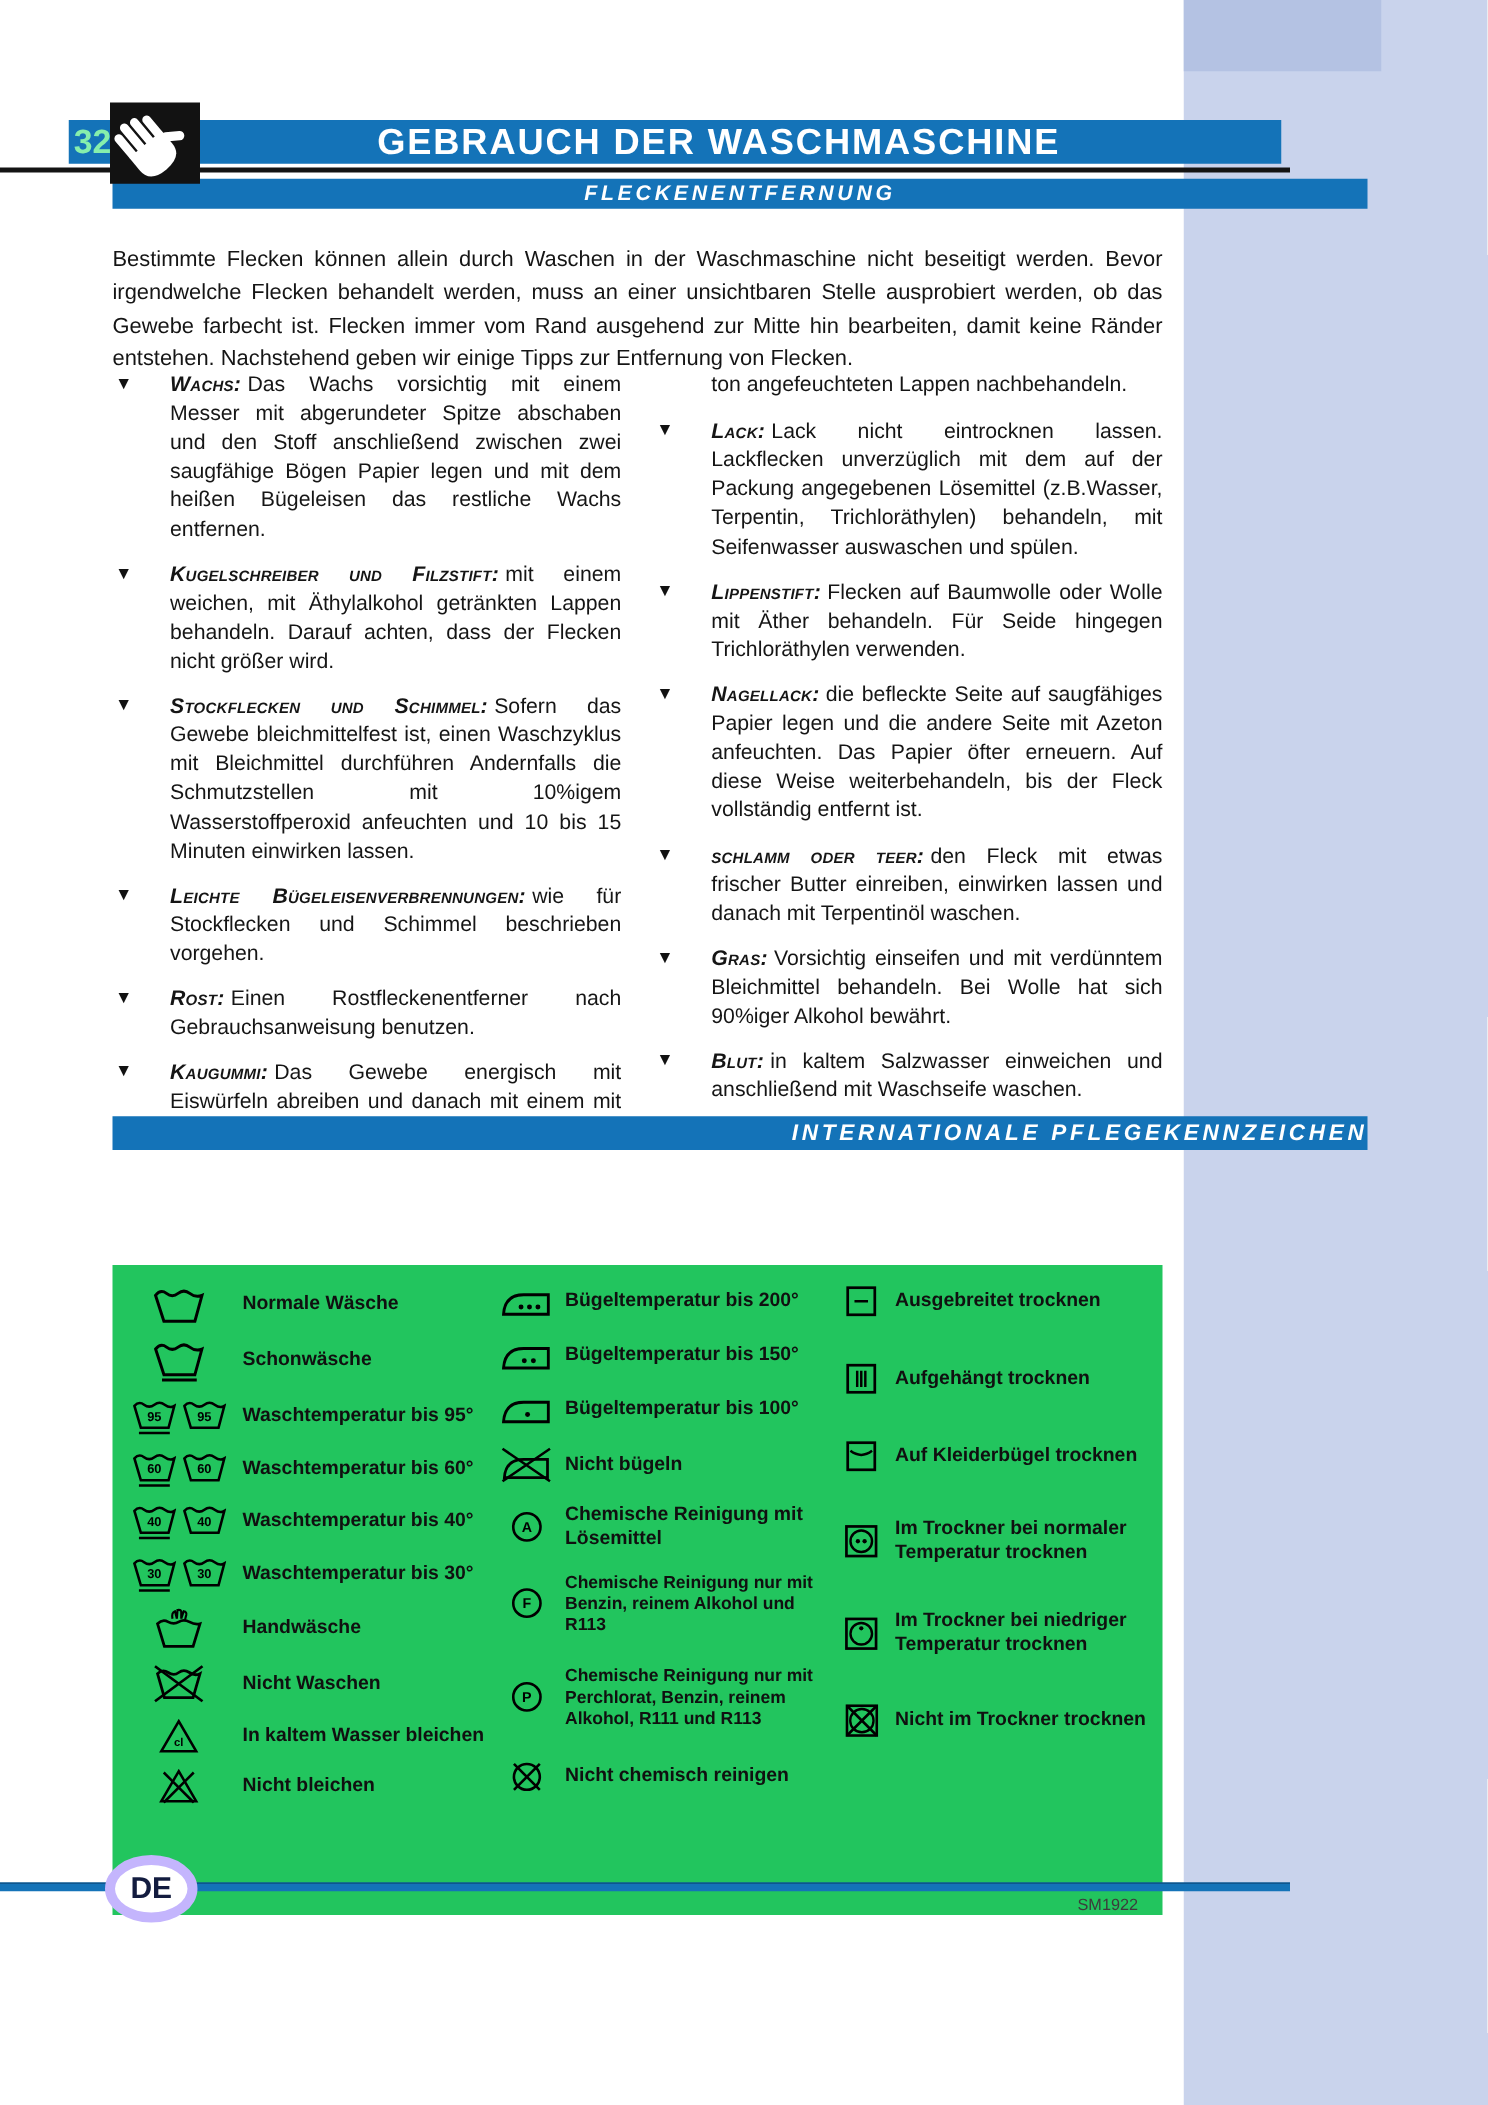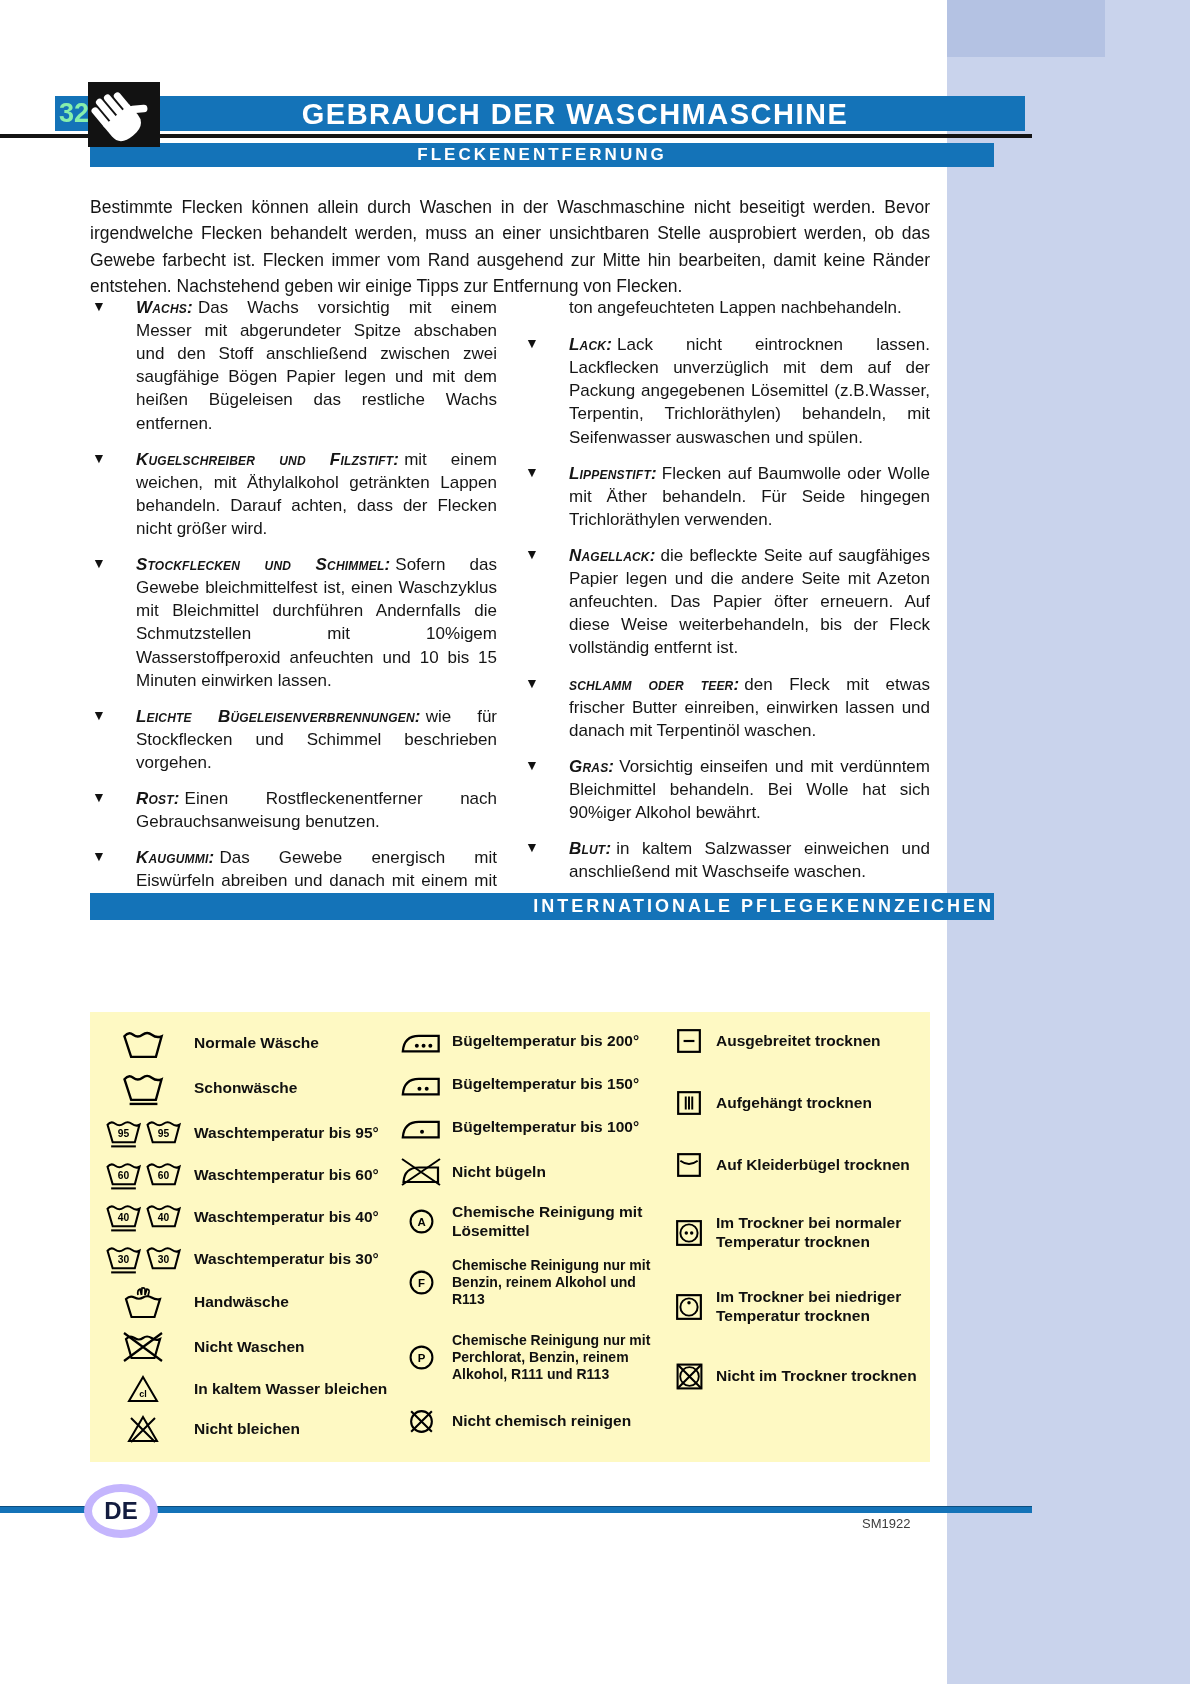--- a/index.html
+++ b/index.html
@@ -10,37 +10,37 @@
   .sidebar-top{position:absolute;left:947px;top:0;width:158px;height:57px;background:#b4c2e3;}
   
   .band{position:absolute;left:55px;top:96px;width:970px;height:35px;background:#1473b8;z-index:2;}
   .pagenum{position:absolute;left:4px;top:2px;color:#86efac;font-size:27px;font-weight:bold;}
   .band-title{position:absolute;left:170px;right:100px;top:2px;text-align:center;color:#fff;
               font-size:29px;font-weight:bold;letter-spacing:1.5px;white-space:nowrap;}
   .rule{position:absolute;left:0;top:134px;width:1032px;height:4px;background:#141414;z-index:1;}
   .handbox{position:absolute;left:88px;top:82px;width:72px;height:65px;background:#121212;z-index:3;
            display:flex;align-items:center;justify-content:center;}
   
-  .secbar{position:absolute;left:90px;width:904px;background:#1473b8;color:#fff;text-align:center;
-          font-weight:bold;letter-spacing:3px;z-index:2;}
+  .secbar{position:absolute;left:90px;width:1004px;background:#1473b8;color:#fff;text-align:center;
+          font-weight:bold;letter-spacing:3px;z-index:2;font-style:italic;}
   .bar1{top:143px;height:24px;font-size:17px;line-height:24px;}
   .bar2{top:893px;height:27px;font-size:18px;line-height:27px;text-align:right;}
   .intro{position:absolute;left:90px;width:840px;font-size:17.5px;line-height:1.52;text-align:justify;}
   .intro1{top:176px;}
   .intro2{top:931px;}
   
   .cols{position:absolute;left:90px;top:296px;width:840px;display:flex;gap:26px;}
   .col{flex:1 1 0;}
   .item{position:relative;padding-left:46px;margin-bottom:13px;}
   .tri{position:absolute;left:2px;top:2px;font-size:14px;color:#111;}
   .itxt{font-size:17px;line-height:1.36;text-align:justify;}
   .term{font-weight:bold;font-style:italic;font-variant:small-caps;letter-spacing:.2px;margin-right:5px;}
   .cont{padding-left:46px;margin:0 0 14px 0;font-size:17px;line-height:1.36;}
   
-  .ct{position:absolute;left:90px;top:1012px;width:840px;height:450px;background:#fef9c3;
+  .ct{position:absolute;left:90px;top:1012px;width:840px;height:520px;background:#22c55e;
       box-sizing:border-box;display:flex;padding:16px 6px 0 10px;}
   .ccol{display:flex;flex-direction:column;}
   .c1{width:298px;gap:12px;}
   .c2{width:272px;gap:16px;}
   .c3{width:254px;gap:36px;}
   .crow{display:flex;align-items:center;}
   .ci{display:flex;align-items:center;justify-content:center;gap:5px;flex:0 0 86px;}
   .c2 .ci{flex:0 0 46px;}
   .c3 .ci{flex:0 0 38px;}
   .cl{font-weight:bold;font-size:15.5px;line-height:1.22;color:#101010;padding-left:8px;}

